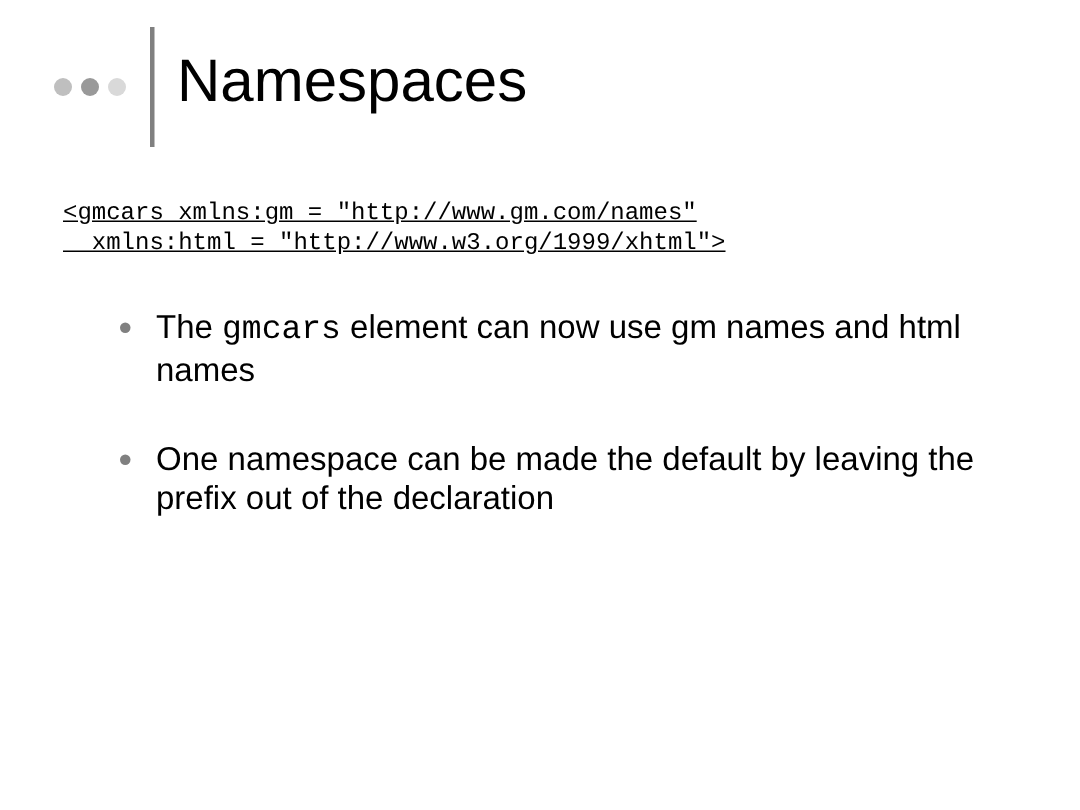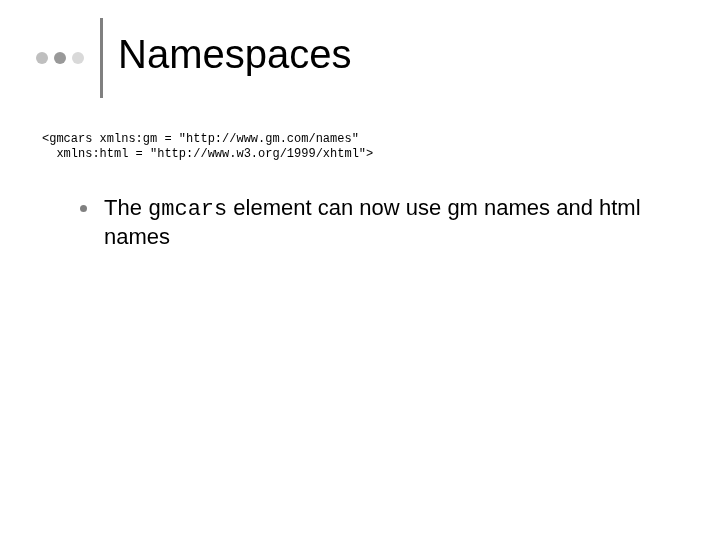--- a/index.html
+++ b/index.html
@@ -79,24 +79,25 @@
     position: absolute;
     left: 6px;
     top: 9px;
     width: 9px;
     height: 9px;
     background: #808080;
     border-radius: 50%;
   }
   .code {
     font-family: "Courier New", Courier, monospace;
-    font-size: 12px;
+    font-size: 16px;
     white-space: pre;
     margin: 4px 0 10px 0;
     line-height: 1.28;
+    text-decoration: underline;
   }
   .ul2 {
     list-style: none;
     margin: 2px 0 0 0;
     padding: 0 0 0 34px;
   }
   .ul2 > li {
     position: relative;
     padding-left: 28px;
     margin-bottom: 4px;
@@ -133,16 +134,19 @@
 
   <div class="body">
 
     <div class="code"><span>&lt;gmcars xmlns:gm = "http://www.gm.com/names"</span>
 <span>  xmlns:html = "http://www.w3.org/1999/xhtml"&gt;</span></div>
 
     <ul class="ul2">
       <li>
         <span>The </span><span class="mono-inline">gmcars</span><span> element can now use gm names and html names</span>
       </li>
+      <li>
+        <span>One namespace can be made the default by leaving the prefix out of the declaration</span>
+      </li>
     </ul>
   </div>
 
 </div>
 
 </body></html>

